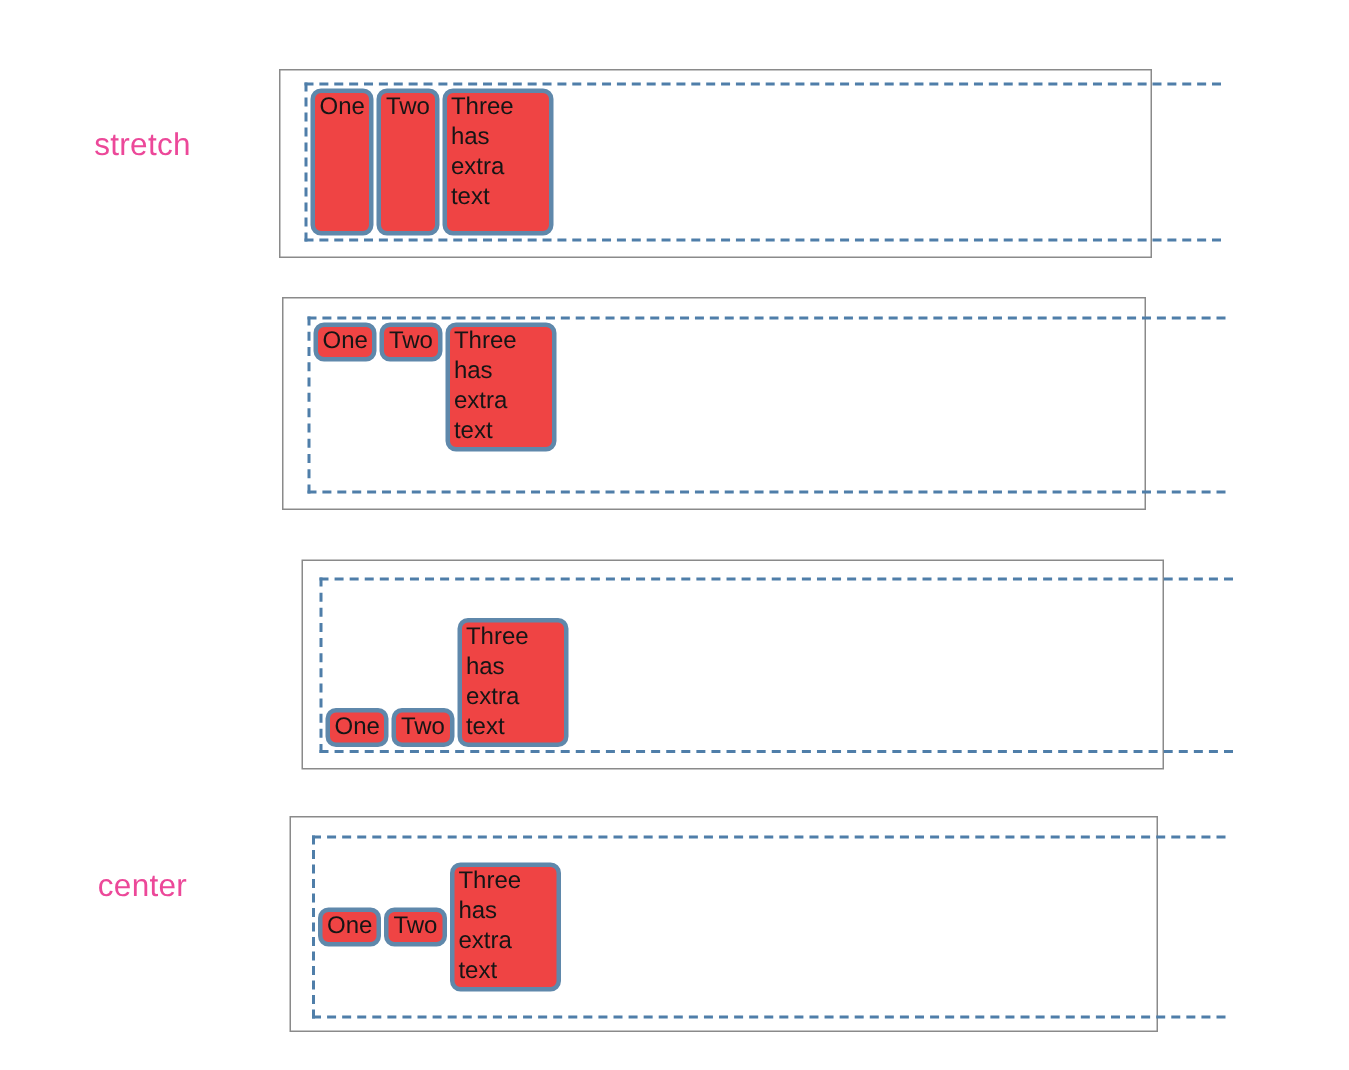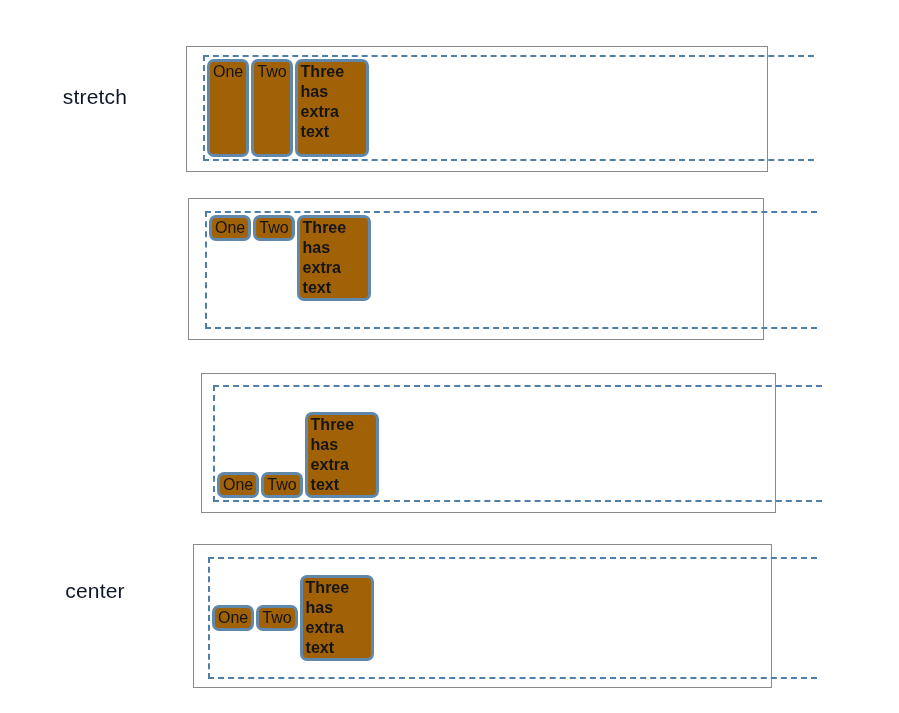--- a/index.html
+++ b/index.html
@@ -2,41 +2,41 @@
 <html><head>
 <meta charset="utf-8">
 <style>
   html,body{margin:0;padding:0;background:#ffffff;}
   .stage{
     position:relative;width:899px;height:713px;overflow:hidden;
     font-family:"Liberation Sans",sans-serif;background:#ffffff;
   }
   .row-label{
     position:absolute;left:10px;width:170px;text-align:center;
-    font-size:21px;color:#0f172a;letter-spacing:0.2px;
+    font-size:21px;color:#ec4899;letter-spacing:0.2px;
   }
   .outer-box{
     position:absolute;border:1px solid #8a8a8a;box-sizing:border-box;
     background:#ffffff;z-index:1;
   }
   .flex-container{
     position:absolute;box-sizing:border-box;z-index:2;
     display:flex;flex-direction:row;column-gap:2px;padding:2px;
     border:2px dashed #4f7ea9;border-right:none;
   }
   .flex-container[data-align="stretch"]{align-items:stretch;}
   .flex-container[data-align="flex-start"]{align-items:flex-start;}
   .flex-container[data-align="flex-end"]{align-items:flex-end;}
   .flex-container[data-align="center"]{align-items:center;}
   .flex-item{
-    border:3px solid #5f88ab;border-radius:7px;background:#a16207;
+    border:3px solid #5f88ab;border-radius:7px;background:#ef4444;
     padding:0 3px;font-size:16px;line-height:20px;color:#151515;
     white-space:nowrap;box-sizing:content-box;
   }
-  .flex-item.wide{width:62px;white-space:normal;word-break:break-word;font-weight:bold;}
+  .flex-item.wide{width:62px;white-space:normal;word-break:break-word;}
 </style>
 </head>
 <body>
 
 <div class="stage">
 
   <div class="row-label" style="top:85px;">stretch</div>
   <div class="outer-box" style="left:186px;top:46px;width:582px;height:126px;"></div>
   <div class="flex-container" style="left:203px;top:55px;width:611px;height:106px;" data-align="stretch">
     <div class="flex-item">One</div>

